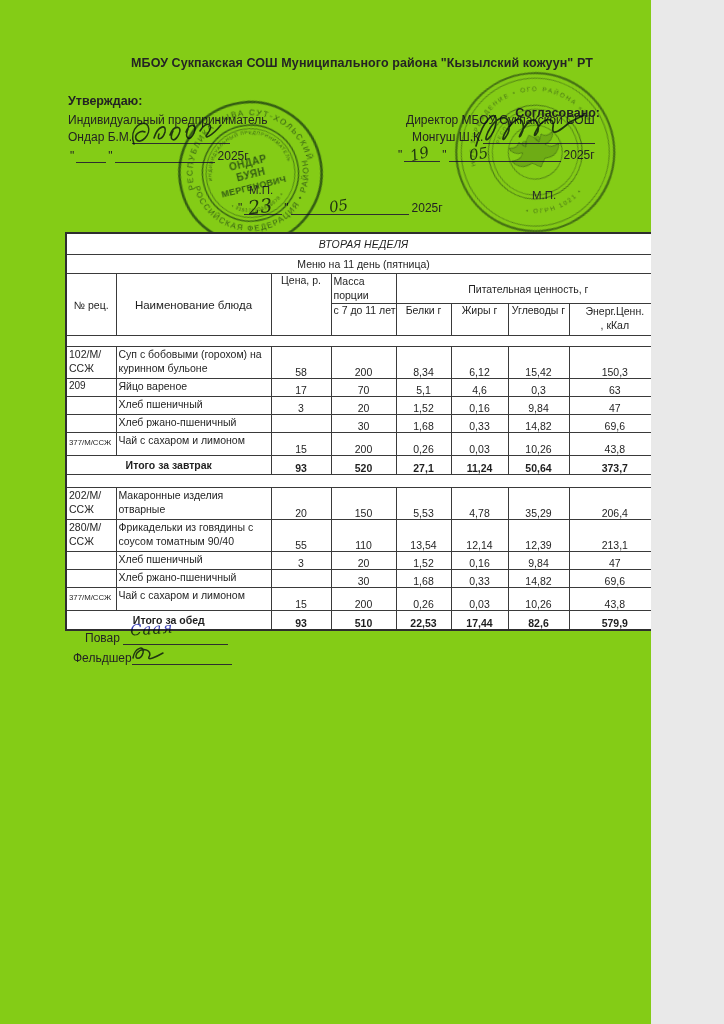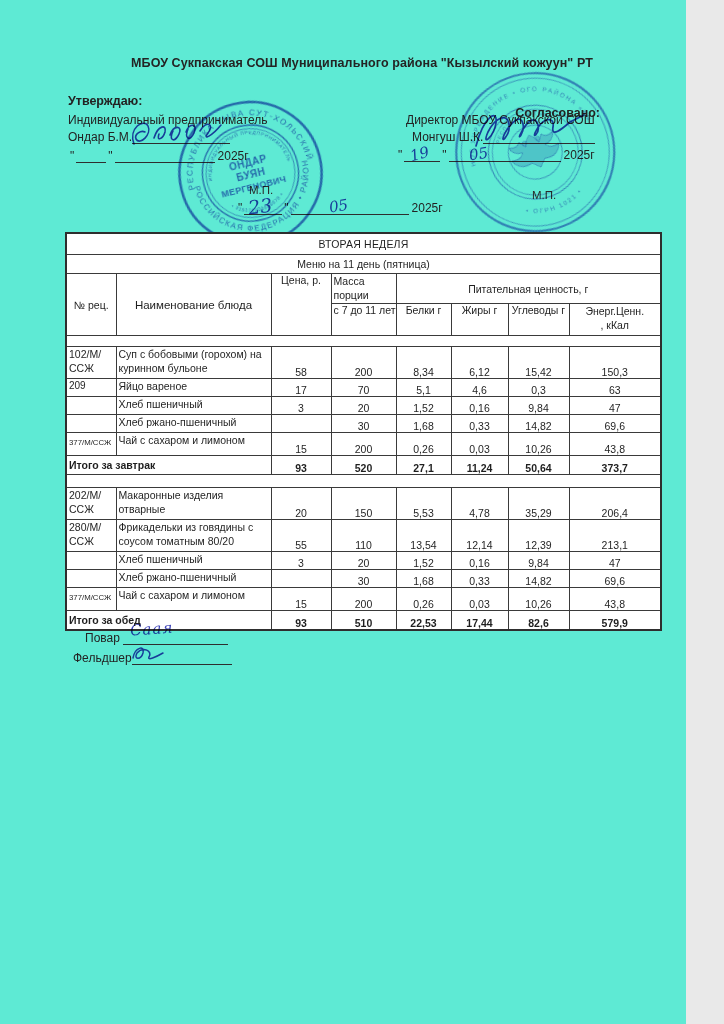--- a/index.html
+++ b/index.html
@@ -1,21 +1,21 @@
 <!DOCTYPE html>
 <html><head>
 <meta charset="utf-8">
 <style>
   html,body { margin:0; padding:0; }
   body {
     width:724px; height:1024px; background:#e9e9e9;
     font-family:"Liberation Sans","DejaVu Sans",sans-serif; color:#262626;
   }
   .page {
-    position:relative; width:651px; height:1024px; background:#5eead4; overflow:hidden;padding-left:35px;
+    position:relative; width:651px; height:1024px; background:#84cc16; overflow:hidden;
   }
   .abs { position:absolute; }
   .title {
     top:56px; left:0; width:724px; text-align:center;
     font-size:12.5px; font-weight:bold; color:#242424; letter-spacing:.1px;
   }
   .b { font-weight:bold; }
   .ln { font-size:12px; white-space:nowrap; color:#232323; }
   .ul { display:inline-block; border-bottom:1.4px solid #2e2e2e; height:13px; position:relative; vertical-align:bottom; }
   .w30{width:30px}.w36{width:36px}.w38{width:38px}.w98{width:98px}.w100{width:100px}
@@ -26,36 +26,36 @@
   .hw {
     font-family:"DejaVu Serif",serif; font-style:italic; color:#3d43b8;
     position:absolute; white-space:nowrap;
   }
   .hw-sign { font-family:"DejaVu Serif",serif; font-style:italic; color:#3d43b8; }
 
   
   .menu-wrap { left:65px; top:232px; }
   table.menu { border-collapse:collapse; table-layout:fixed; width:595px; background:#fff; border:2.2px solid #2e2e2e; }
   table.menu td { border:1.5px solid #3a3a3a; padding:0 2px; overflow:hidden; font-size:10.5px; color:#1f1f1f; }
-  tr.rw  td{ height:20px; } tr.rm td{ height:18px; }
+  tr.rw  td{ height:20px;font-style:italic; } tr.rm td{ height:18px; }
   tr.h1  td{ height:29px; } tr.h2 td{ height:31px; }
   tr.sp1 td{ height:10px; } tr.sp2 td{ height:12px; }
   tr.tall td{ height:31px; } tr.sg td{ height:17px; } tr.tot td{ height:18px; }
   .c { text-align:center; }
   .wk { font-size:12.5px; letter-spacing:.2px; }
   .mn { font-size:12.5px; }
   .hc { text-align:center; vertical-align:middle; font-size:10.5px; }
   .top { vertical-align:top; padding-top:2px; }
   .lft { text-align:left; padding-left:3px; }
   .l { display:block; line-height:1.35; }
   td.rec { font-size:8.5px; vertical-align:top; padding-top:3px; line-height:1.3; }
   td.rec.md { font-size:10px; }
   td.dish { text-align:left; vertical-align:top; padding:2px 3px 0; line-height:1.5; }
   td.num { text-align:center; vertical-align:bottom; padding-bottom:2px; }
-  .tlab { text-align:left; font-weight:bold; vertical-align:middle; }
+  .tlab { text-align:center; font-weight:bold; vertical-align:middle; }
   tr.tot td.num { font-weight:bold;margin-top:29px; }
   .mass-sub { font-size:9.5px; text-align:left; vertical-align:top; padding:2px 0 0 2px; white-space:nowrap; }
 
   
   .stamp { mix-blend-mode:multiply; opacity:.82; filter:blur(.35px); pointer-events:none; }
   .stamp-left  { left:176px; top:98px;  transform:rotate(-14deg); }
   .stamp-right { left:452px; top:68px;  transform:rotate(-21deg); opacity:.68; }
   .ink { mix-blend-mode:multiply; pointer-events:none; }
 </style>
 </head>
@@ -273,21 +273,21 @@
         <td class="num">35,29</td>
         <td class="num">206,4</td>
       </tr>
       <tr class="tall">
         <td class="rec">
               <span class="l">280/М/</span>
               <span class="l">ССЖ</span>
             </td>
         <td class="dish">
               <span class="l">Фрикадельки из говядины с</span>
-              <span class="l">соусом томатным 80/20</span>
+              <span class="l">соусом томатным 90/40</span>
             </td>
         <td class="num">55</td>
         <td class="num">110</td>
         <td class="num">13,54</td>
         <td class="num">12,14</td>
         <td class="num">12,39</td>
         <td class="num">213,1</td>
       </tr>
       <tr class="sg">
         <td class="rec"></td>

